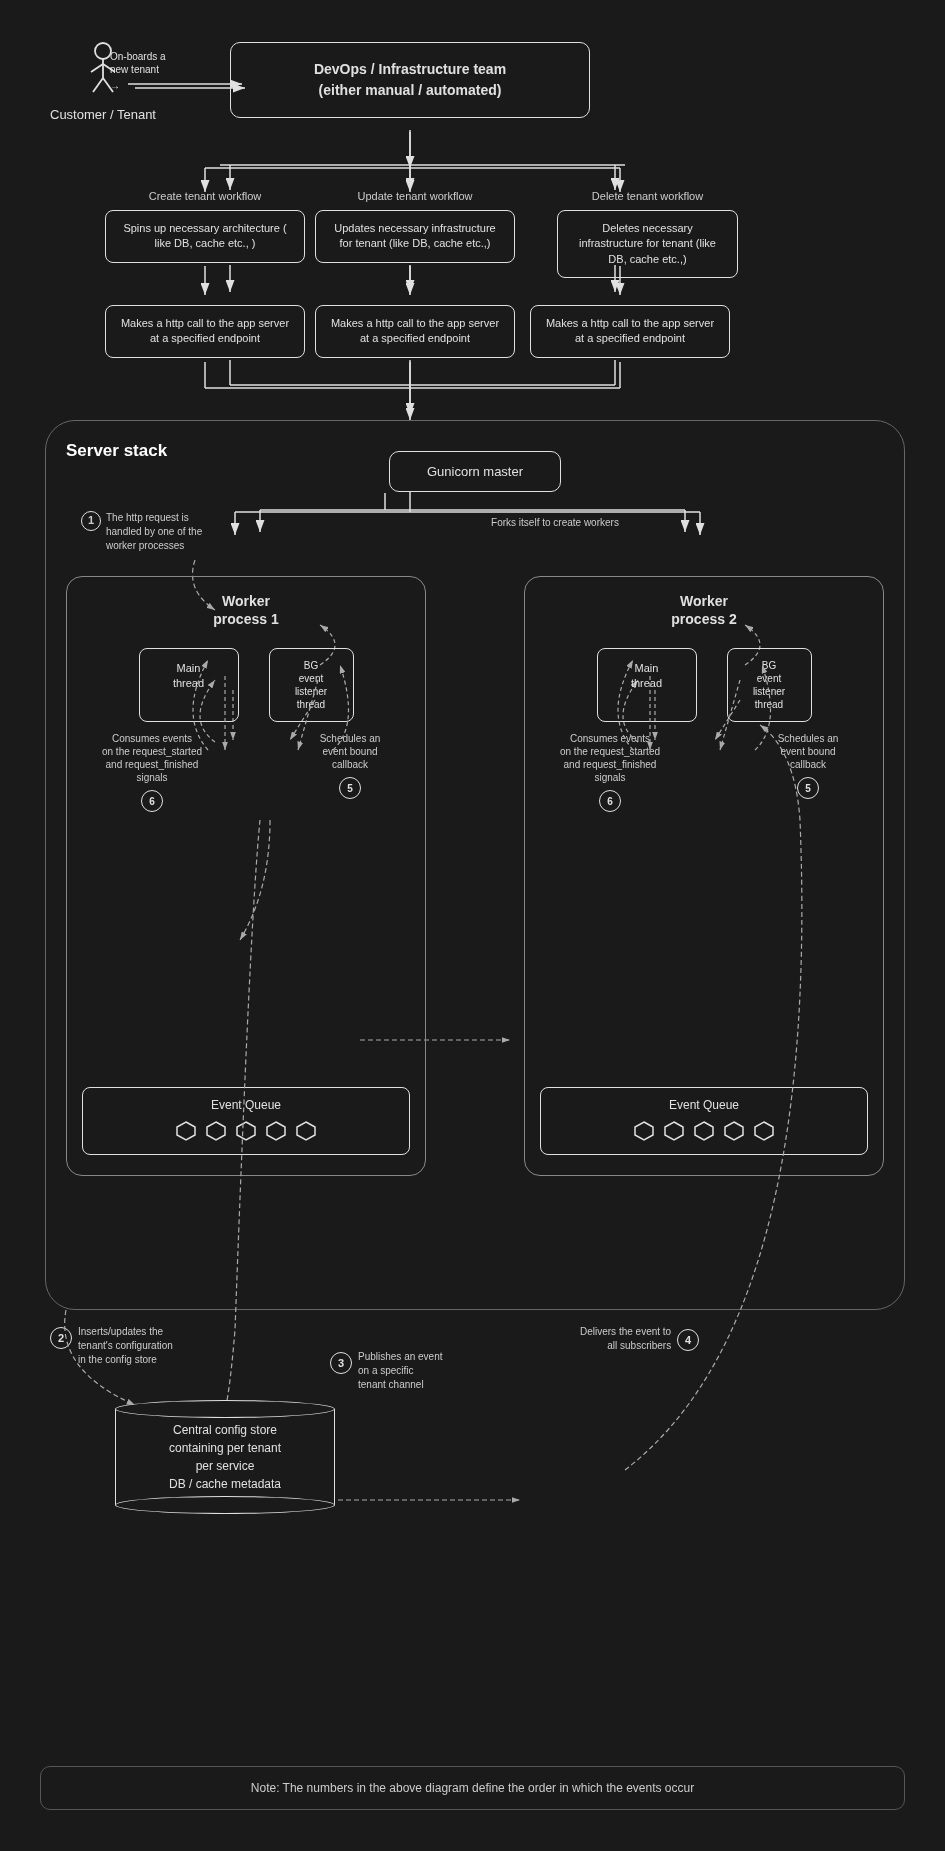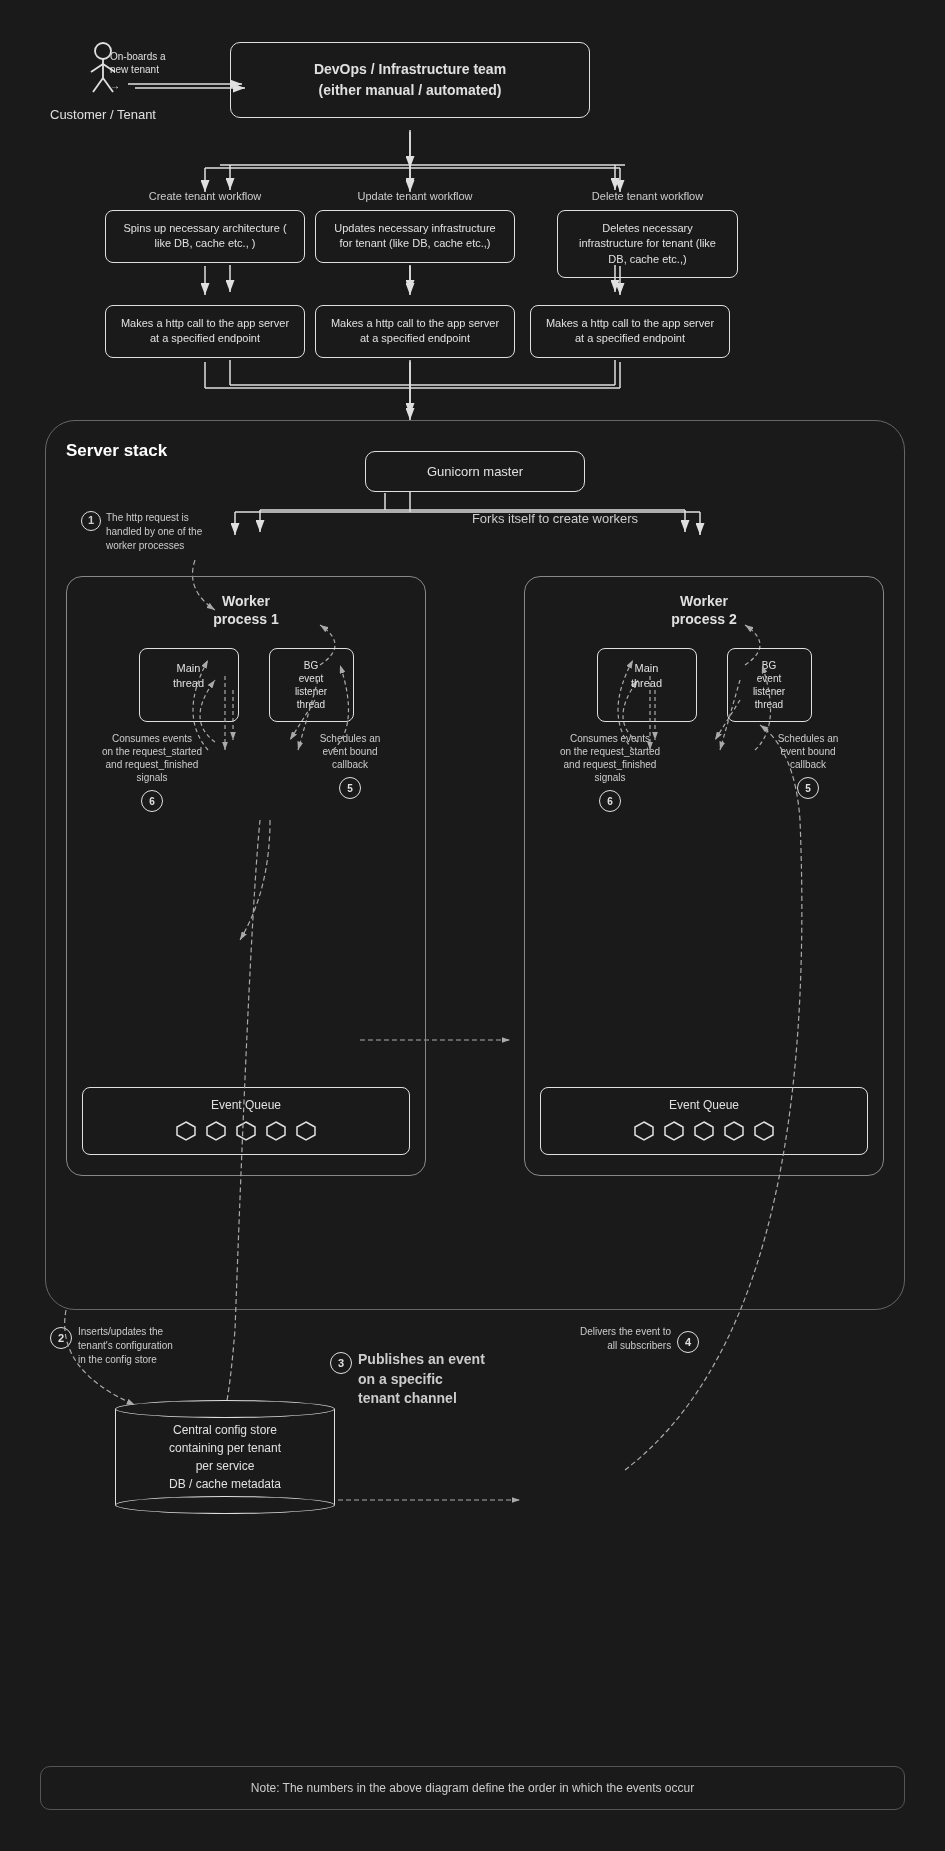--- a/index.html
+++ b/index.html
@@ -145,34 +145,34 @@
     <div style="position:absolute; left:510px; top:170px; width:208px;padding-left:27px;">
       <div style="font-size:11px; text-align:center; margin-bottom:8px; color:#ccc;">Delete tenant workflow</div>
       <div style="border:1.5px solid #e0e0e0; border-radius:8px; padding:10px 12px; text-align:center; font-size:11px; line-height:1.4;">Deletes necessary infrastructure for tenant (like DB, cache etc.,)</div>
     </div>
     <div style="position:absolute; left:510px; top:285px; width:200px; border:1.5px solid #e0e0e0; border-radius:8px; padding:10px 12px; text-align:center; font-size:11px; line-height:1.4;">Makes a http call to the app server at a specified endpoint</div>
 
     <div style="position:absolute; left:25px; top:400px; width:860px; height:890px; border:1.5px solid #666; border-radius:30px; padding:20px 20px 30px 20px;">
 
       <div style="font-size:17px; font-weight:bold; color:#fff; margin-bottom:10px;">Server stack</div>
 
-      <div style="position:absolute; left:50%; top:30px; transform:translateX(-50%); width:220px; border:1.5px solid #e0e0e0; border-radius:10px; padding:12px 15px; text-align:center; font-size:13px;">
+      <div style="position:absolute; left:50%; top:30px; transform:translateX(-50%); width:172px; border:1.5px solid #e0e0e0; border-radius:10px; padding:12px 15px; text-align:center; font-size:13px;">
         <span>Gunicorn master</span>
       </div>
 
       <div style="position:absolute; left:35px; top:90px; width:130px; font-size:10px; color:#ccc; line-height:1.4; display:flex; align-items:flex-start; gap:5px;">
         <div style="min-width:20px; height:20px; border:1.5px solid #e0e0e0; border-radius:50%; display:flex; align-items:center; justify-content:center; font-size:11px; font-weight:bold;">
           <span>1</span>
         </div>
         <span style="white-space:pre-line;">The http request is
 handled by one of the
 worker processes</span>
       </div>
 
-      <div style="position:absolute; left:50%; top:90px; transform:translateX(-10px); font-size:13px; color:#ccc; text-align:center; width:180px;">Forks itself to create workers</div>
+      <div style="position:absolute; left:50%; top:96px; transform:translateX(-10px); font-size:10px; color:#ccc; text-align:center; width:180px;">Forks itself to create workers</div>
 
       <div style="position:absolute; left:20px; top:155px; width:360px; height:600px; border:1.5px solid #888; border-radius:16px; padding:15px 15px 15px 15px;">
 
         <div style="text-align:center; font-size:14px; font-weight:bold; margin-bottom:20px; line-height:1.3; white-space:pre-line;">Worker
 process 1</div>
 
         <div style="display:flex; justify-content:center; gap:30px; margin-bottom:10px;">
           <div style="border:1.5px solid #e0e0e0; border-radius:8px; padding:12px 10px; text-align:center; font-size:11px; line-height:1.3; width:100px;">
             <span style="white-space:pre-line;">Main
 thread</span>
@@ -296,26 +296,26 @@
       </div>
       <span style="font-size:10px; color:#ccc; line-height:1.4; white-space:pre-line;">Inserts/updates the
 tenant's configuration
 in the config store</span>
     </div>
 
     <div style="position:absolute; left:310px; top:1330px; display:flex; align-items:flex-start; gap:6px; width:160px;">
       <div style="min-width:22px; height:22px; border:1.5px solid #e0e0e0; border-radius:50%; display:flex; align-items:center; justify-content:center; font-size:11px; font-weight:bold; margin-top:2px;">
         <span>3</span>
       </div>
-      <span style="font-size:14px; color:#ccc; line-height:1.4; white-space:pre-line;font-weight:bold;">Publishes an event
+      <span style="font-size:10px; color:#ccc; line-height:1.4; white-space:pre-line;">Publishes an event
 on a specific
 tenant channel</span>
     </div>
 
-    <div style="position:absolute; left:560px; top:1305px; display:flex; align-items:flex-end; gap:6px; width:175px;">
+    <div style="position:absolute; left:560px; top:1305px; display:flex; align-items:center; gap:6px; width:175px;">
       <span style="font-size:10px; color:#ccc; line-height:1.4; white-space:pre-line; text-align:right;">Delivers the event to
 all subscribers</span>
       <div style="min-width:22px; height:22px; border:1.5px solid #e0e0e0; border-radius:50%; display:flex; align-items:center; justify-content:center; font-size:11px; font-weight:bold; margin-top:2px;">
         <span>4</span>
       </div>
     </div>
 
     <div style="position:absolute; left:95px; top:1380px; width:220px;">
 
       <div style="width:220px; height:18px; border:1.5px solid #e0e0e0; border-radius:50%; background:#1a1a1a; position:relative; z-index:2;"></div>

